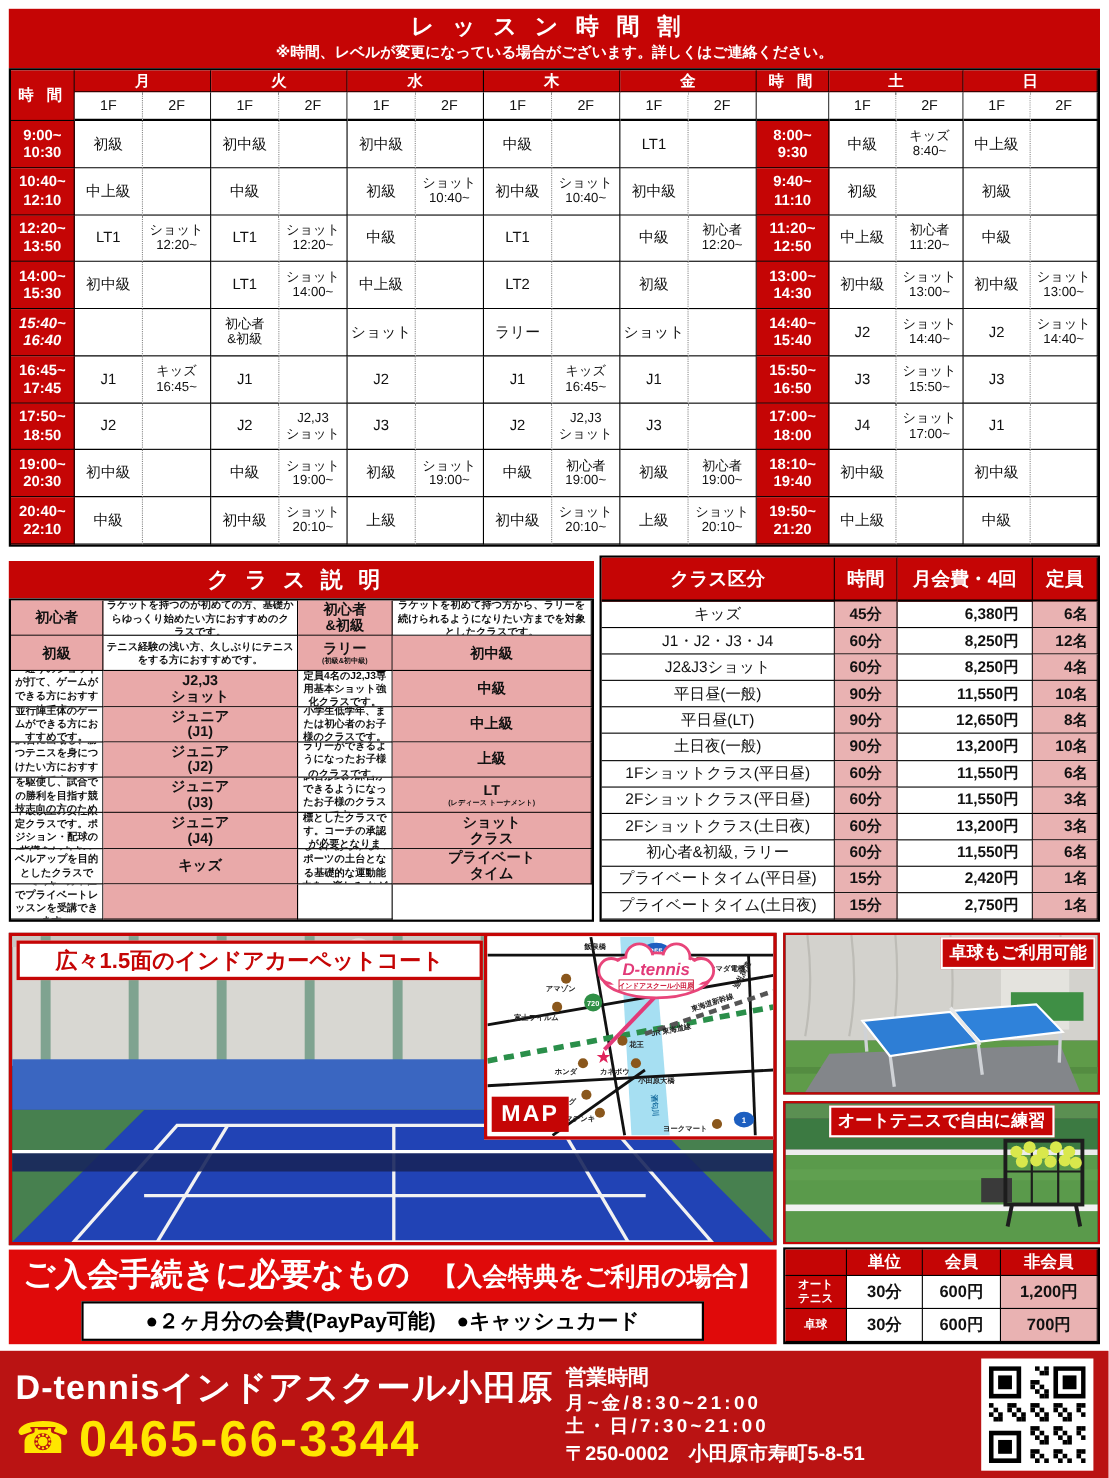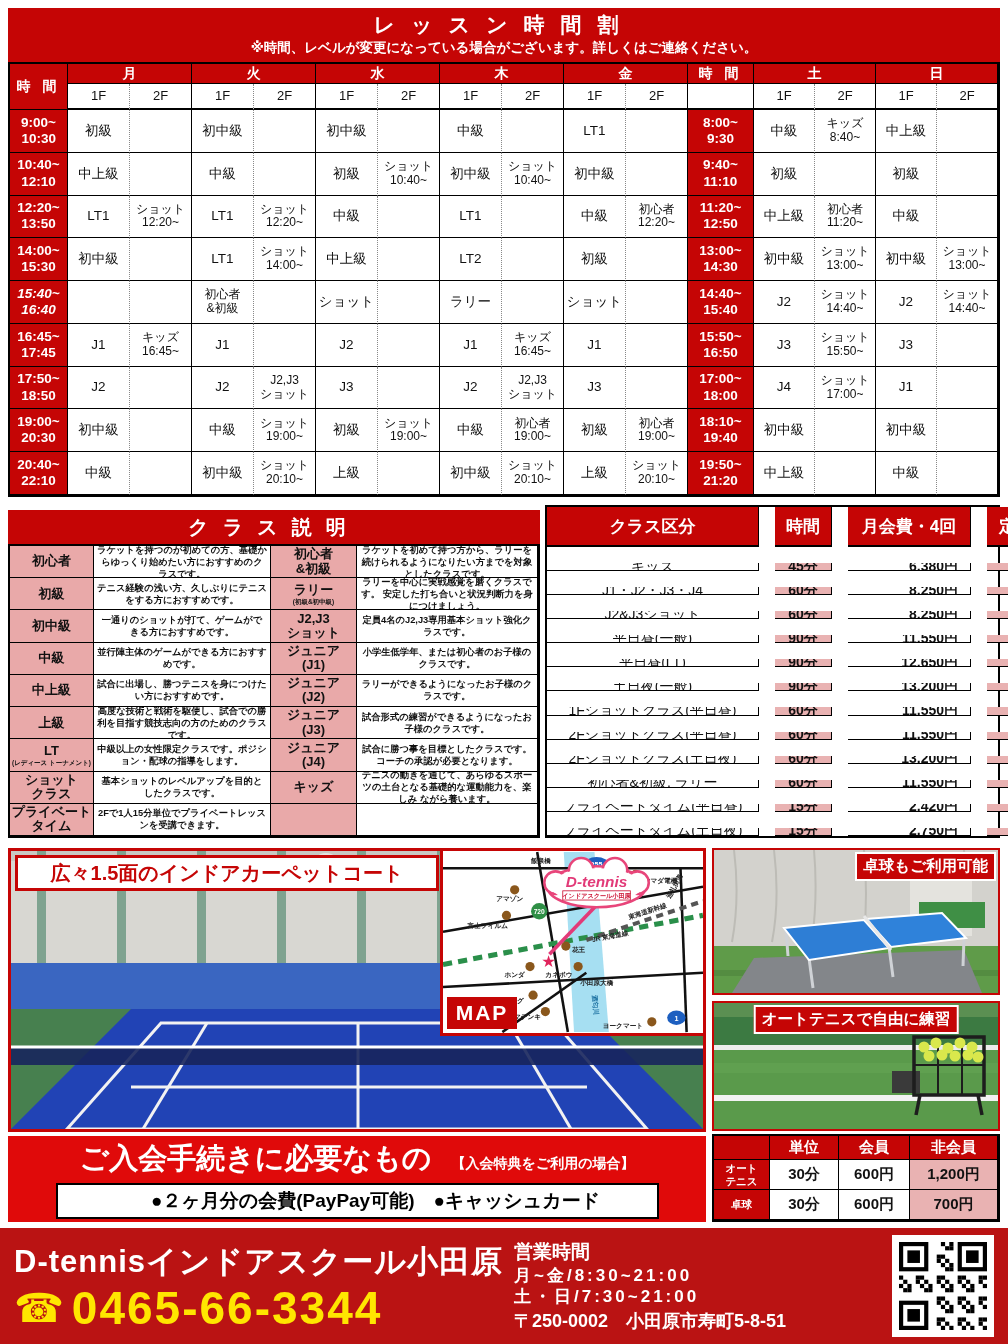--- a/index.html
+++ b/index.html
@@ -35,21 +35,21 @@
     display:grid;grid-template-columns:84px 177px 86px 181px;grid-template-rows:repeat(9,1fr);}
   .cl{border-right:1px solid #000;border-bottom:1px solid #000;box-sizing:border-box;
     display:flex;flex-direction:column;align-items:center;justify-content:center;text-align:center;
     white-space:pre-line;overflow:hidden;}
   .cl-label{background:#e9a9a9;font-weight:bold;font-size:13px;line-height:1.1;}
   .cl-label .sub{font-size:6.5px;font-weight:bold;margin-top:1px;}
   .cl-desc{font-size:9.3px;font-weight:bold;line-height:1.3;padding:1px 3px;}
 
   
   #priceGrid{left:545px;top:505px;width:455px;height:333px;border:2px solid #000;background:#fff;
-    display:grid;grid-template-columns:212px 57px 123px 59px;grid-template-rows:40px repeat(12,1fr);gap:16px;}
+    display:grid;grid-template-columns:212px 57px 123px 59px;grid-template-rows:40px repeat(12,1fr);}
   .pr{border-right:1px solid #000;border-bottom:1px solid #000;box-sizing:border-box;
     display:flex;align-items:center;justify-content:center;font-size:14px;overflow:hidden;}
   .pr-h{background:#c50505;color:#fff;font-weight:bold;font-size:17px;border-bottom:2px solid #000;}
   .pr-time{background:#e9b2b2;font-weight:bold;}
   .pr-fee{justify-content:flex-end;padding-right:12px;font-weight:bold;}
   .pr-cap{background:#e9b2b2;justify-content:flex-end;padding-right:8px;font-weight:bold;}
 
   
   .photo-wrap{left:8px;top:848px;width:698px;height:284px;border:3px solid #c50505;background:#333;overflow:hidden;}
   .photo-wrap svg{position:absolute;left:0;top:0;}
@@ -74,24 +74,24 @@
     white-space:pre-line;text-align:center;overflow:hidden;}
   .rn-h{background:#c50505;color:#fff;font-size:15px;}
   .rn-name{background:#c50505;color:#fff;font-size:10.5px;line-height:1.15;}
   .rn-non{background:#e9b2b2;}
 
   
   .join-box{left:8px;top:1136px;width:698px;height:86px;background:#e00a0a;color:#fff;
     display:flex;flex-direction:column;align-items:center;justify-content:center;}
   .join-line{display:flex;align-items:baseline;gap:8px;}
   .join-title{font-size:29px;font-weight:bold;}
-  .join-sub{font-size:14px;font-weight:bold;margin-left:12px;}
+  .join-sub{font-size:23px;font-weight:bold;margin-left:12px;}
   .join-items{margin-top:4px;background:#fff;color:#000;border:2.5px solid #000;
     width:562px;height:32px;display:flex;align-items:center;justify-content:center;
-    font-size:19px;font-weight:bold;padding-left:37px;}
+    font-size:19px;font-weight:bold;}
 
   
   .footer{left:0;top:1228px;width:1008px;height:116px;background:#ba1313;color:#fff;
     display:flex;align-items:center;}
   .f-left{margin-left:14px;width:500px;}
   .f-name{font-size:31px;font-weight:bold;letter-spacing:1px;}
   .f-phone{display:flex;align-items:center;gap:8px;margin-top:2px;}
   .f-phone .ic{color:#ffe600;font-size:40px;line-height:1;}
   .f-phone .no{color:#ffe600;font-size:46px;font-weight:bold;letter-spacing:2px;line-height:1;}
   .f-mid{width:360px;font-weight:bold;}
@@ -131,21 +131,21 @@
       <div class="sc th-floor brdot" style="grid-area: 2 / 10;">1F</div>
       <div class="sc th-floor" style="grid-area: 2 / 11;">2F</div>
       <div class="sc th-time" style="grid-area: 1 / 12;">時 間</div>
       <div class="sc th-floor" style="grid-area: 2 / 12;"></div>
       <div class="sc th-day" style="grid-area: 1 / 13 / 2 / 15;">土</div>
       <div class="sc th-floor brdot" style="grid-area: 2 / 13;">1F</div>
       <div class="sc th-floor" style="grid-area: 2 / 14;">2F</div>
       <div class="sc th-day" style="grid-area: 1 / 15 / 2 / 17;">日</div>
       <div class="sc th-floor brdot" style="grid-area: 2 / 15;">1F</div>
       <div class="sc th-floor" style="grid-area: 2 / 16;">2F</div>
-      <div class="sc tcell" style="grid-area: 3 / 1; text-align: right;">9:00~
+      <div class="sc tcell" style="grid-area: 3 / 1;">9:00~
 10:30</div>
       <div class="sc brdot" style="grid-area: 3 / 2;">初級</div>
       <div class="sc" style="grid-area: 3 / 3;"></div>
       <div class="sc brdot" style="grid-area: 3 / 4;">初中級</div>
       <div class="sc" style="grid-area: 3 / 5;"></div>
       <div class="sc brdot" style="grid-area: 3 / 6;">初中級</div>
       <div class="sc" style="grid-area: 3 / 7;"></div>
       <div class="sc brdot" style="grid-area: 3 / 8;">中級</div>
       <div class="sc" style="grid-area: 3 / 9;"></div>
       <div class="sc brdot" style="grid-area: 3 / 10;">LT1</div>
@@ -331,21 +331,20 @@
   <div class="abs bar-class">クラス説明</div>
   <div class="abs" id="classGrid">
       <div class="cl cl-label">初心者</div>
       <div class="cl cl-desc">ラケットを持つのが初めての方、基礎からゆっくり始めたい方におすすめのクラスです。</div>
       <div class="cl cl-label">初心者
 &amp;初級</div>
       <div class="cl cl-desc">ラケットを初めて持つ方から、ラリーを続けられるようになりたい方までを対象としたクラスです。</div>
       <div class="cl cl-label">初級</div>
       <div class="cl cl-desc">テニス経験の浅い方、久しぶりにテニスをする方におすすめです。</div>
       <div class="cl cl-label">ラリー<div class="sub">(初級&amp;初中級)</div></div>
-      <div class="cl cl-desc">ラリーを中心に実戦感覚を磨くクラスです。 安定した打ち合いと状況判断力を身につけましょう。</div>
       <div class="cl cl-label">初中級</div>
       <div class="cl cl-desc">一通りのショットが打て、ゲームができる方におすすめです。</div>
       <div class="cl cl-label">J2,J3
 ショット</div>
       <div class="cl cl-desc">定員4名のJ2,J3専用基本ショット強化クラスです。</div>
       <div class="cl cl-label">中級</div>
       <div class="cl cl-desc">並行陣主体のゲームができる方におすすめです。</div>
       <div class="cl cl-label">ジュニア
 (J1)</div>
       <div class="cl cl-desc">小学生低学年、または初心者のお子様のクラスです。</div>

